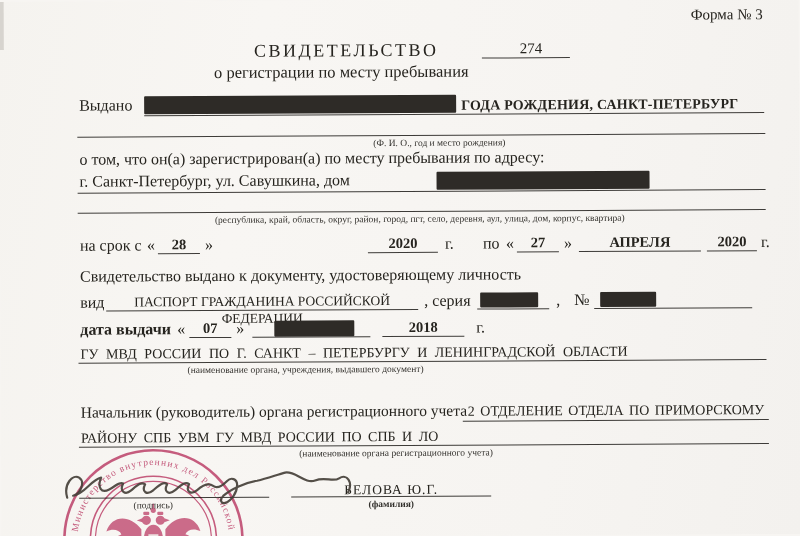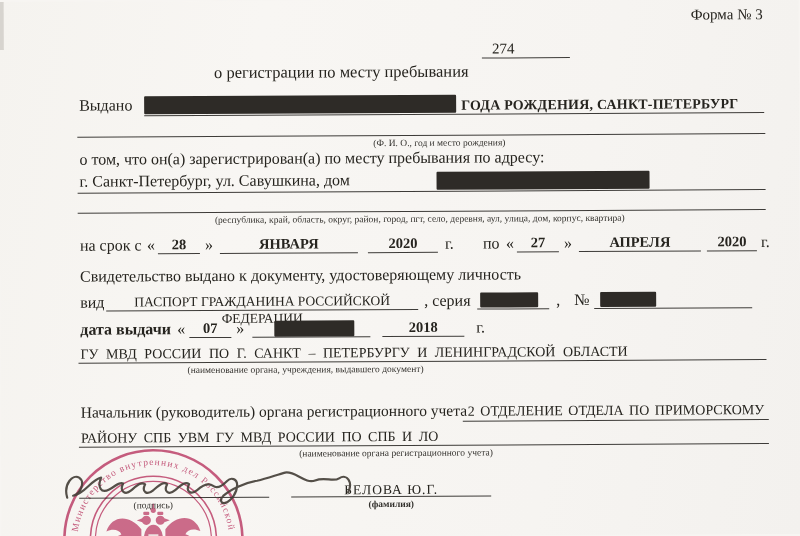--- a/index.html
+++ b/index.html
@@ -26,21 +26,22 @@
 </style>
 </head>
 <body>
 
 <div id="paper">
 
   <div class="abs scanedge" style="left:0;top:165;width:5px;height:48px;"></div>
 
   <div class="abs t" style="right:36px;top:8px;font-size:15px;">Форма № 3</div>
 
-  <div class="abs" style="left:483px;top:40px;width:88px;border-bottom:1.4px solid #3d3b38;">
+  <div class="abs t" style="left:255px;top:40px;font-size:18px;letter-spacing:2.5px;">СВИДЕТЕЛЬСТВО</div>
+  <div class="abs" style="left:483px;top:40px;width:88px;border-bottom:1.4px solid #3d3b38;text-align:center;">
     <span class="t" style="font-size:15px;padding-left:10px;display:inline-block;">274</span>
   </div>
   <div class="abs t" style="left:215px;top:63px;width:250px;text-align:center;font-size:16.5px;">о регистрации по месту пребывания</div>
 
   <div class="abs t" style="left:80px;top:95px;">Выдано</div>
   <div class="abs bar" style="left:145px;top:95px;width:312px;height:18px;"></div>
   <div class="abs t" style="left:462px;top:98px;font-size:14px;font-weight:bold;letter-spacing:0.2px;">ГОДА РОЖДЕНИЯ, САНКТ-ПЕТЕРБУРГ</div>
   <div class="abs rule" style="left:145px;top:114px;width:620px;"></div>
 
   <div class="abs rule" style="left:78px;top:135px;width:688px;"></div>
@@ -52,21 +53,20 @@
   <div class="abs rule" style="left:78px;top:191px;width:688px;"></div>
 
   <div class="abs rule" style="left:78px;top:211px;width:688px;"></div>
   <div class="abs cap" style="left:145px;top:214px;width:550px;">(республика, край, область, округ, район, город, пгт, село, деревня, аул, улица, дом, корпус, квартира)</div>
 
   <div class="abs" style="left:0;top:235px;width:800px;height:20px;">
     <span class="abs t" style="left:80px;text-align:center;">на срок с</span>
     <span class="abs t" style="left:147px;">«</span>
     <span class="abs ucell" style="left:158px;width:42px;">28</span>
     <span class="abs t" style="left:205px;">»</span>
-    <span class="abs ucell" style="left:220px;width:138px;">ЯНВАРЯ</span>
     <span class="abs ucell" style="left:368px;width:70px;">2020</span>
     <span class="abs t" style="left:445px;">г.</span>
     <span class="abs t" style="left:483px;">по</span>
     <span class="abs t" style="left:506px;">«</span>
     <span class="abs ucell" style="left:517px;width:42px;">27</span>
     <span class="abs t" style="left:564px;">»</span>
     <span class="abs ucell" style="left:579px;width:122px;">АПРЕЛЯ</span>
     <span class="abs ucell" style="left:707px;width:50px;">2020</span>
     <span class="abs t" style="left:761px;">г.</span>
   </div>

